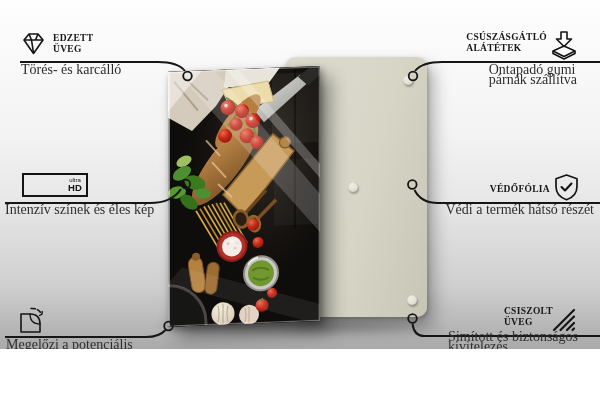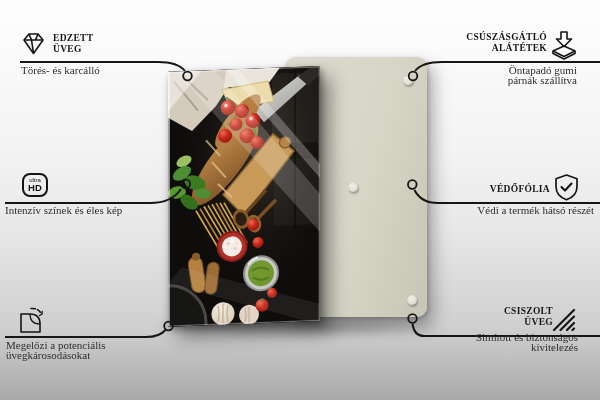--- a/index.html
+++ b/index.html
@@ -1,17 +1,17 @@
 <!DOCTYPE html>
 <html><head>
 <meta charset="utf-8">
 <style>
   html,body{margin:0;padding:0;}
   .stage{
-    position:relative; width:600px; height:400px; overflow:hidden;
+    position:relative; width:600px; height:349px; overflow:hidden;
     background:linear-gradient(180deg,#fefefe 0%,#f3f3f3 38%,#e7e7e7 58%,#cfcfcf 82%,#a9a9a9 100%);
     font-family:"Liberation Serif","DejaVu Serif",serif;
   }
   
   .contact-shadow{
     position:absolute; left:158px; top:316px; width:282px; height:20px;
     background:radial-gradient(ellipse at center, rgba(0,0,0,0.32) 0%, rgba(0,0,0,0.12) 55%, transparent 75%);
     filter:blur(4px); z-index:1;
   }
   .back-panel{
@@ -35,34 +35,34 @@
   .glass svg{display:block;}
   .connectors{position:absolute; left:0; top:0; z-index:4;}
   
   .co-icon{position:absolute; z-index:5;}
   .co-title{
     position:absolute; z-index:5; white-space:pre-line;
     font-size:9.5px; line-height:10.6px; font-weight:bold; color:#161616; letter-spacing:0.3px;
   }
   .co-sub{
     position:absolute; z-index:5; white-space:pre-line;
-    font-size:11px; line-height:10px; color:#2e2e2e;
-  }
-  .right{text-align:right;}
+    font-size:14px; line-height:10px; color:#2e2e2e;
+  }
+  .right{}
   .tl-icon{left:20px; top:32px;}   .tl-title{left:53px; top:33px;}  .tl-sub{left:21px; top:65px;}
   .tr-icon{left:550px; top:30px;}  .tr-title{right:53px; top:32px;} .tr-sub{right:23px; top:65px;}
   .ml-icon{left:22px; top:173px;}  .ml-title{left:53px; top:173px;} .ml-sub{left:5px; top:205px;}
   .mr-icon{left:553px; top:173px;} .mr-title{right:50px; top:184px;}.mr-sub{right:6px; top:205px;}
   .bl-icon{left:18px; top:306px;}  .bl-title{left:53px; top:306px;} .bl-sub{left:6px; top:340px;}
   .br-icon{left:552px; top:306px;} .br-title{right:47px; top:306px;}.br-sub{right:22px; top:332px;}
   
   .uhd{
-    width:22px; height:20px; border:2px solid #141414; border-radius:8px;
+    width:22px; height:20px; border:2px solid #141414; border-radius:0;
     display:flex; flex-direction:column; align-items:center; justify-content:center;
-    font-family:"Liberation Sans","DejaVu Sans",sans-serif; color:#141414; background:transparent;
+    font-family:"Liberation Sans","DejaVu Sans",sans-serif; color:#141414; background:transparent;padding-left:40px;
   }
   .uhd .u{font-size:6px; line-height:6px;}
   .uhd .h{font-size:9.5px; line-height:9.5px; font-weight:bold; letter-spacing:0.2px;}
 </style>
 </head>
 <body>
 
 <div class="stage">
 
   <div class="contact-shadow"></div>

